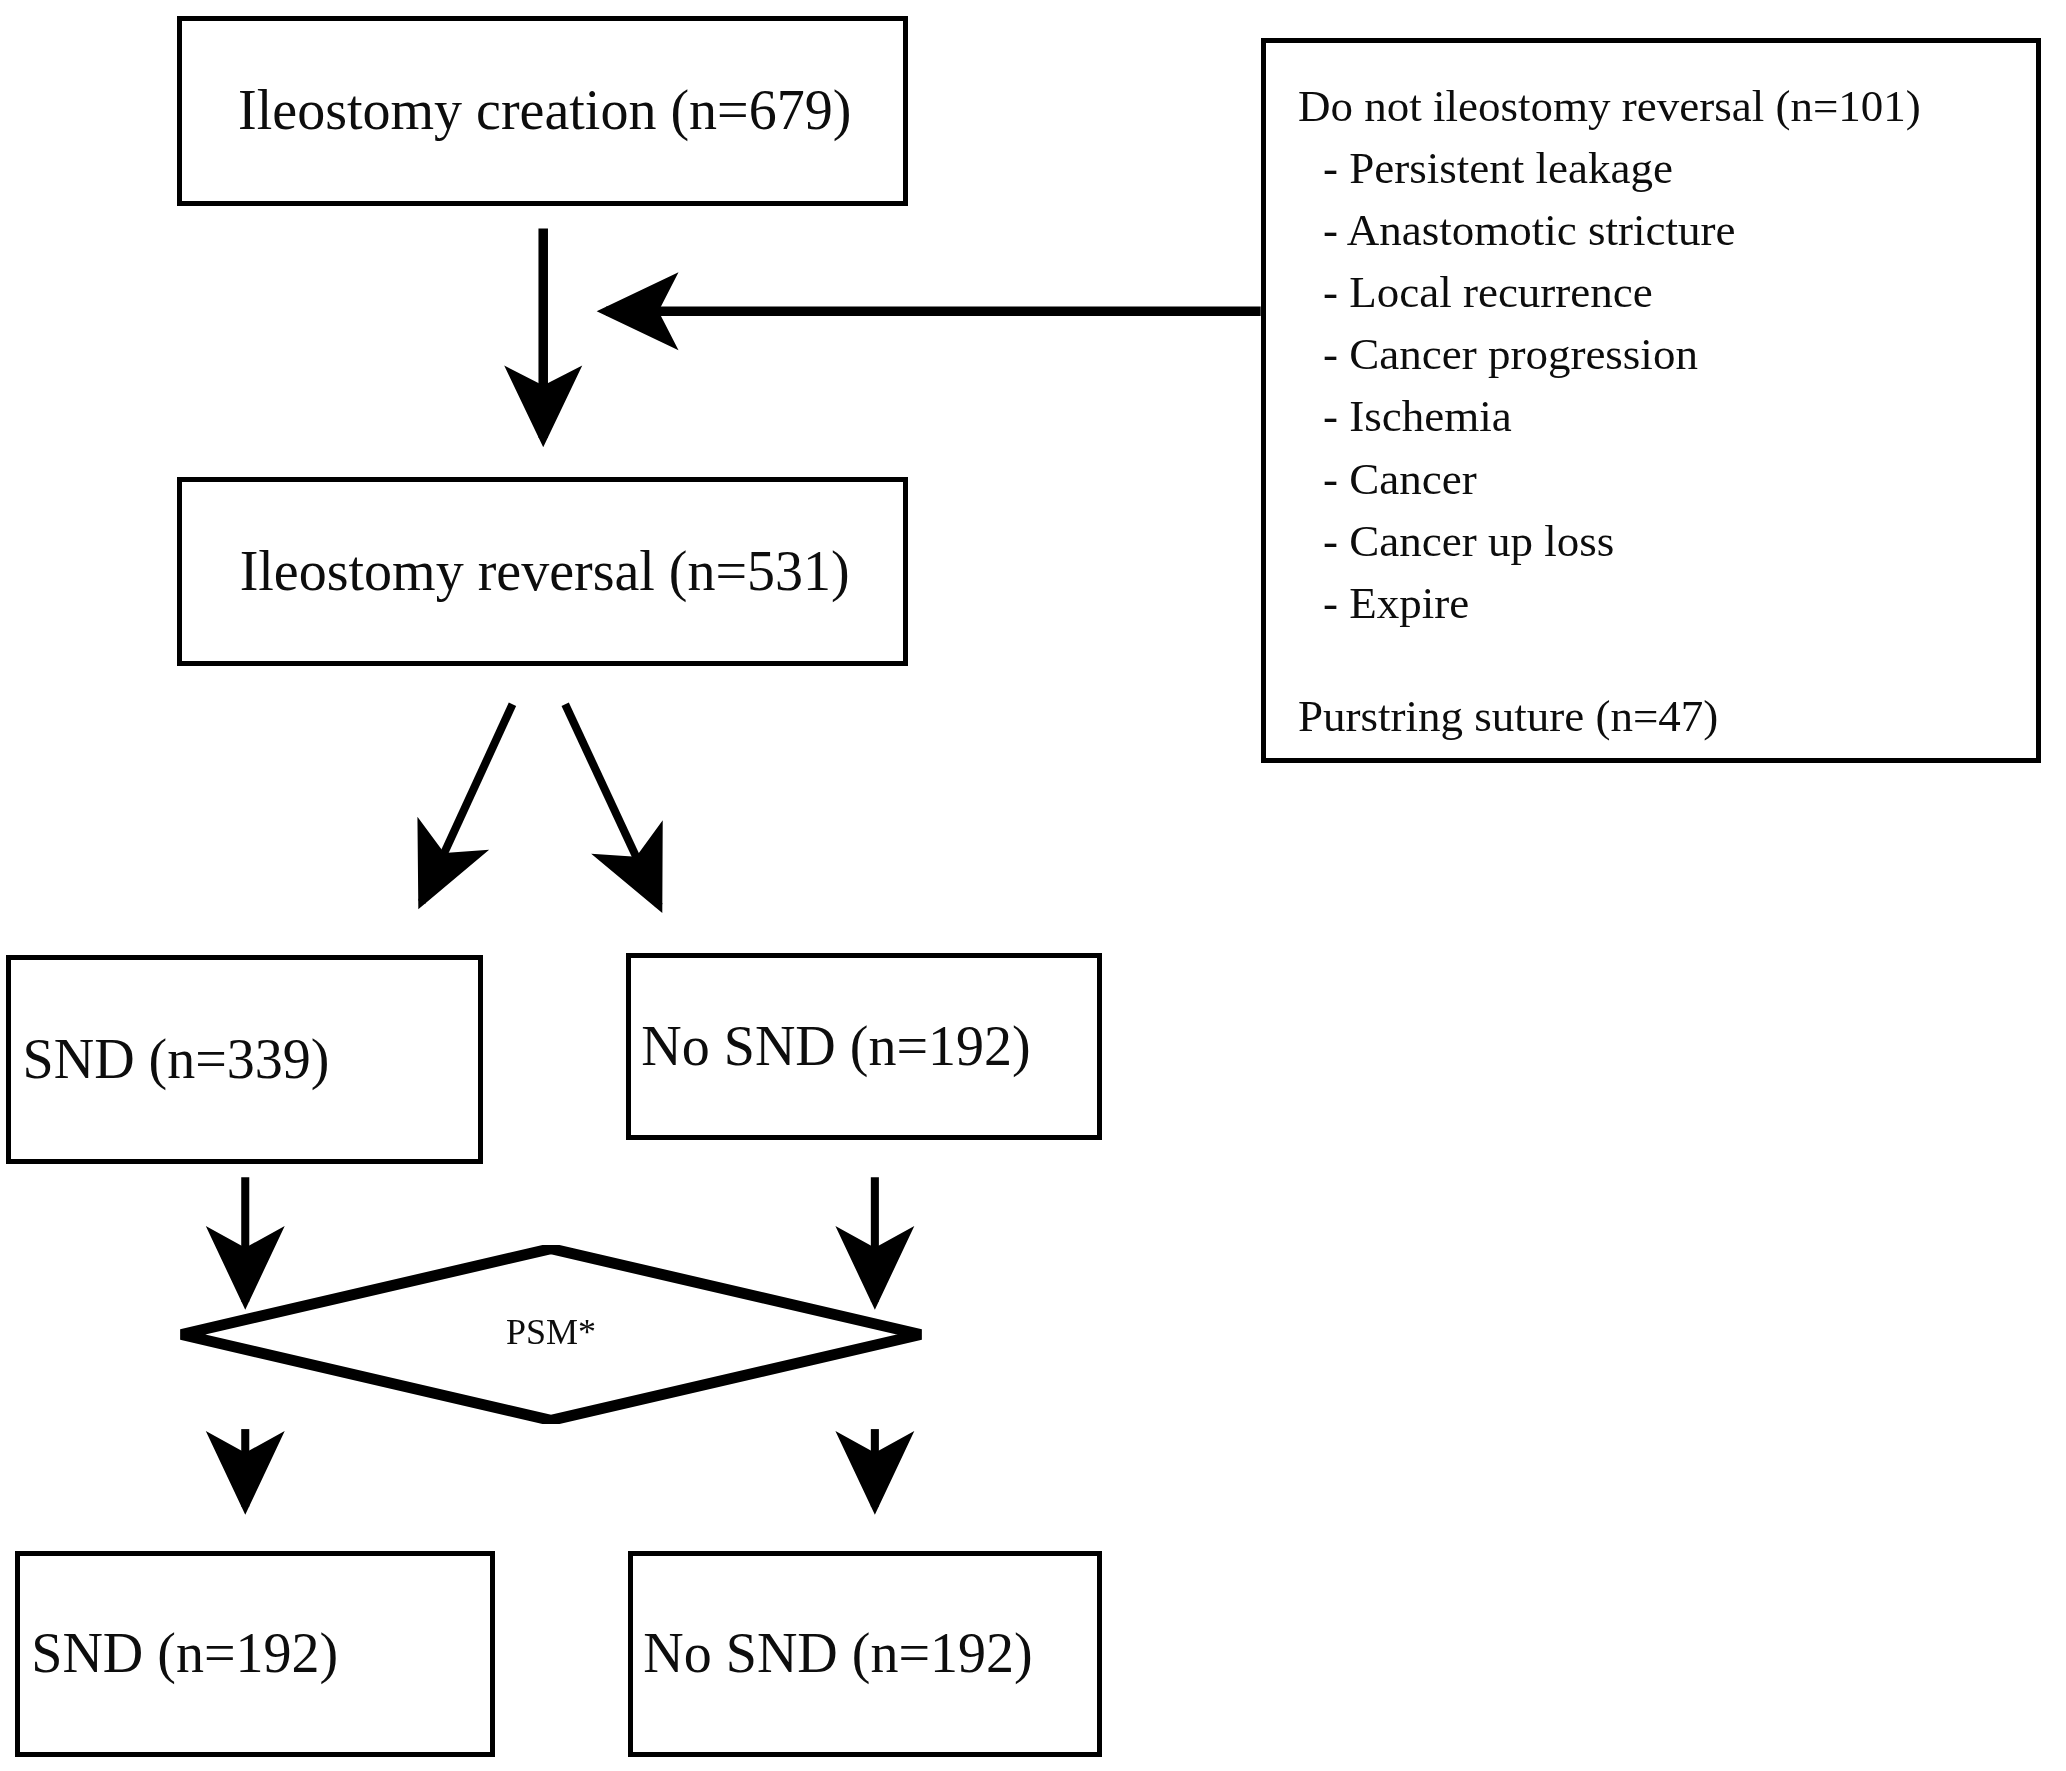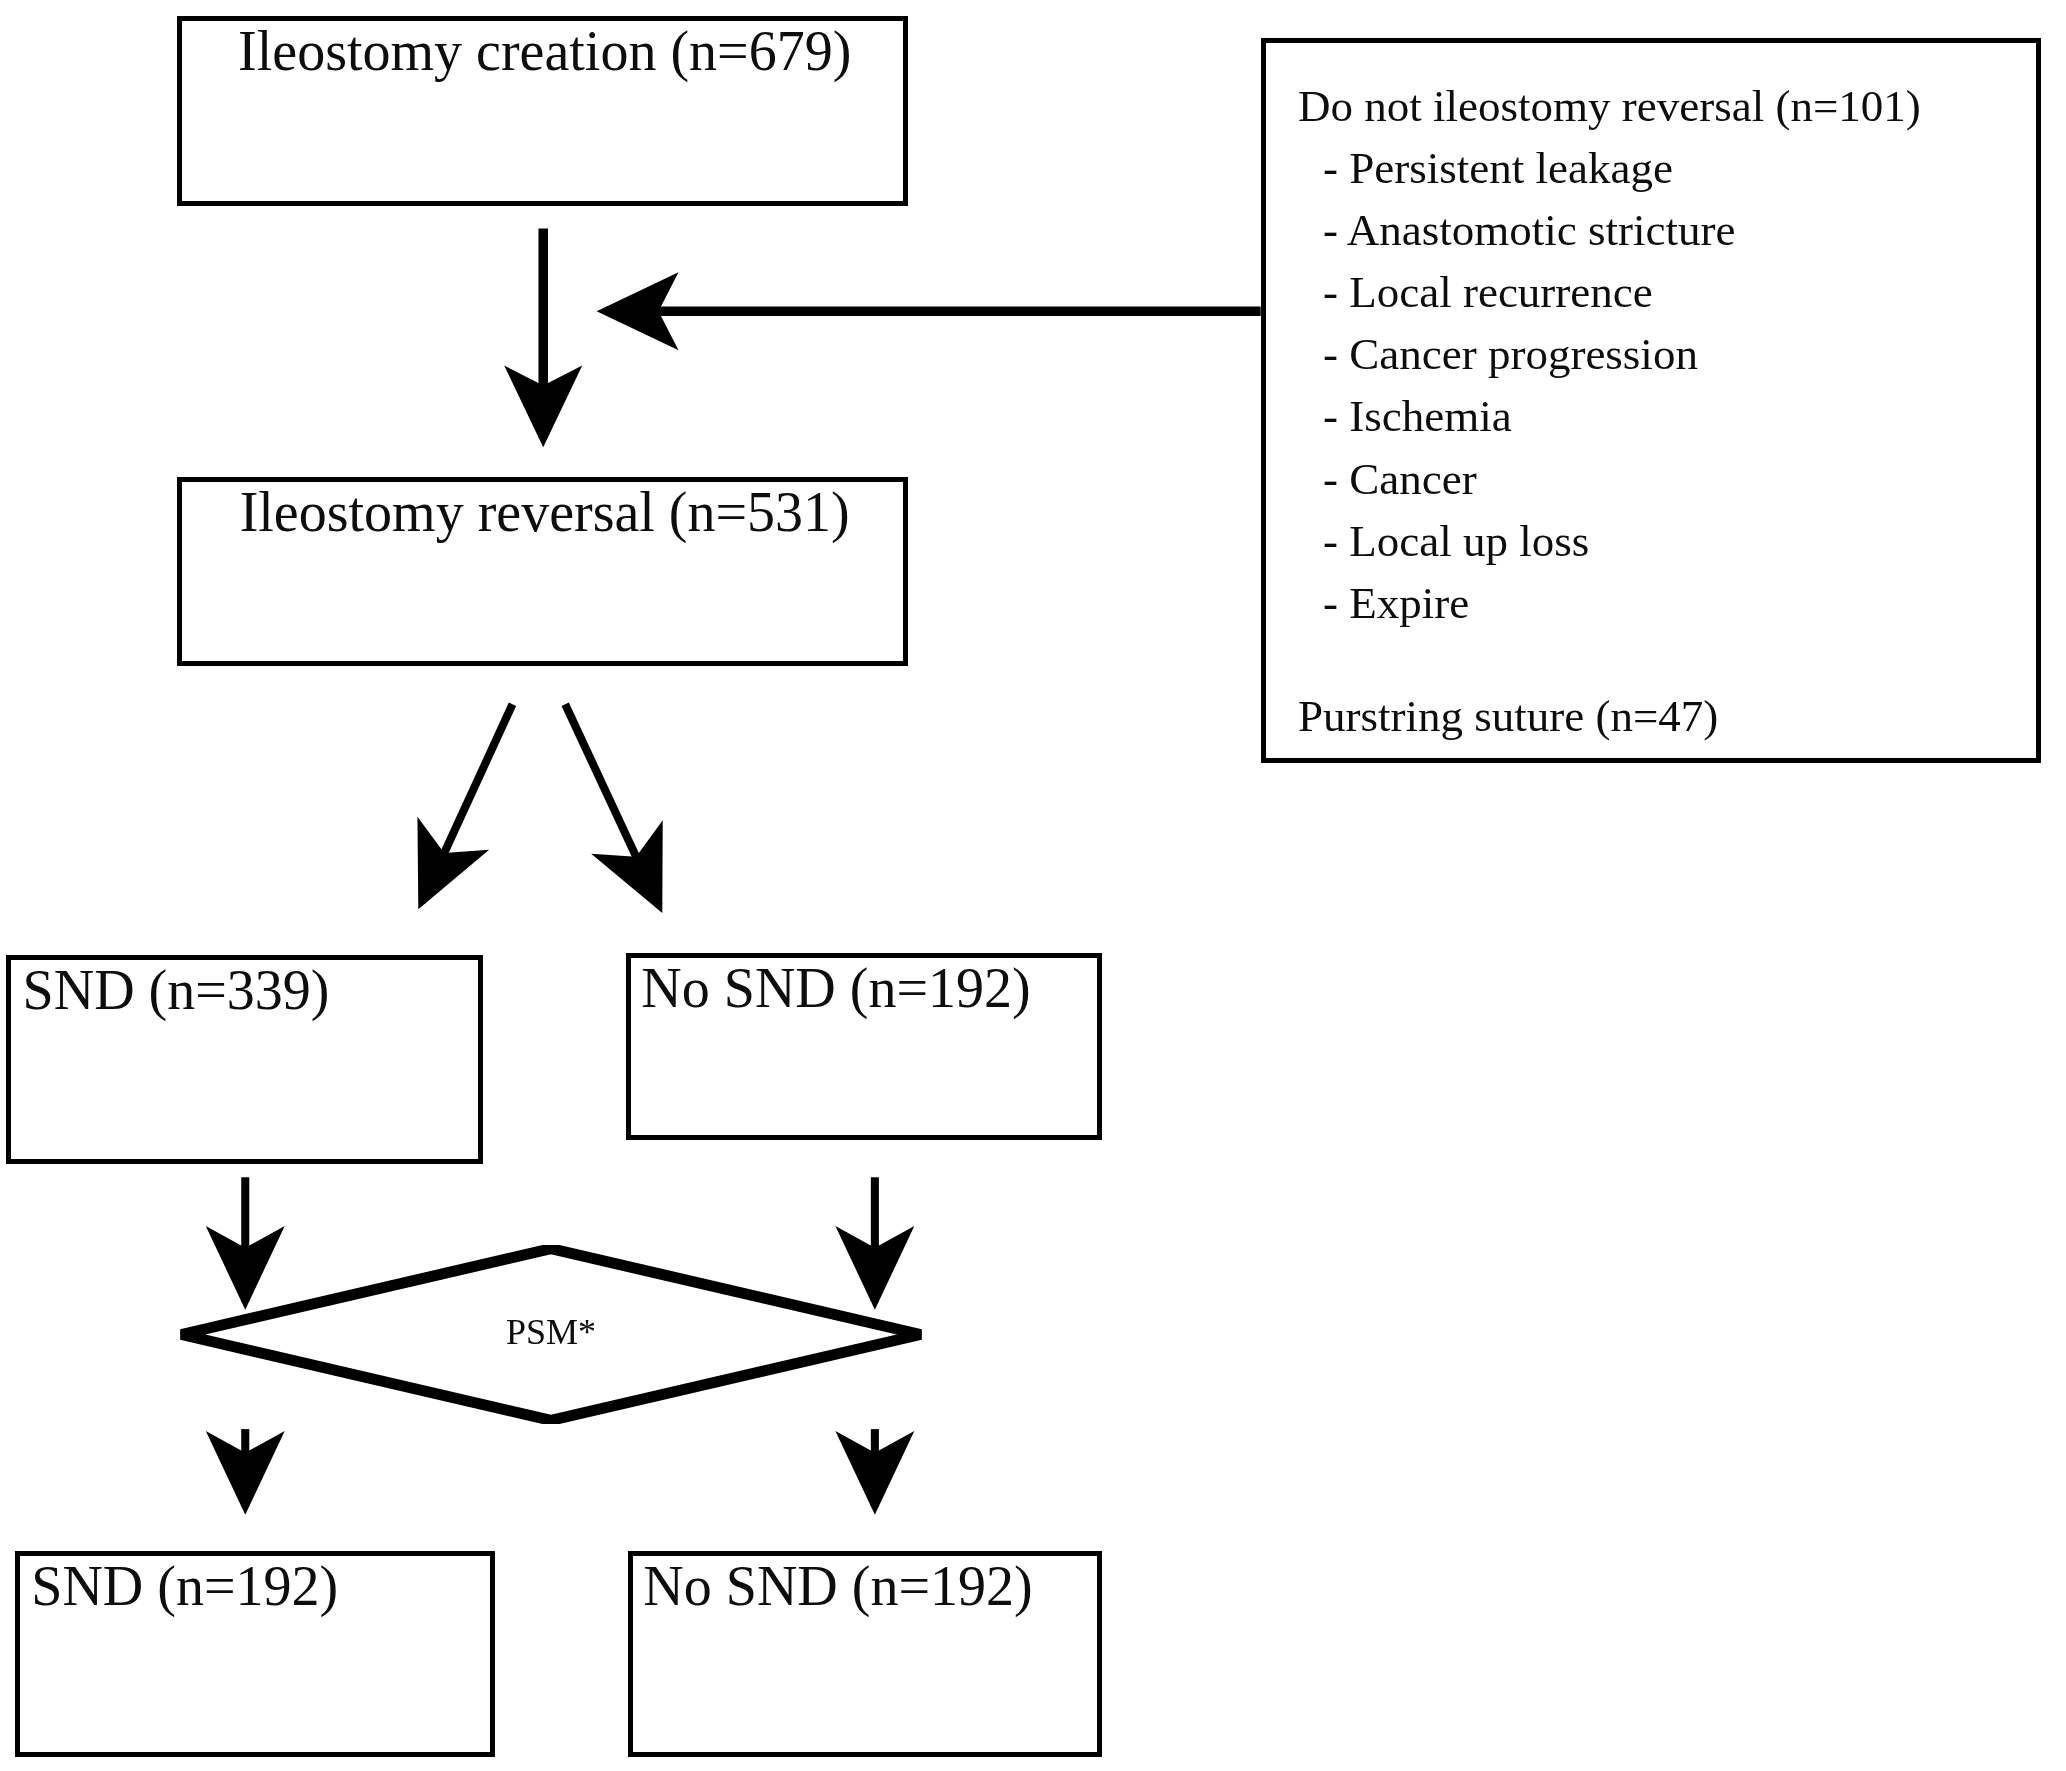--- a/index.html
+++ b/index.html
@@ -16,21 +16,21 @@
     height: 1771px;
     background: #ffffff;
     overflow: hidden;
   }
   .node-box {
     position: absolute;
     box-sizing: border-box;
     border: 5.9px solid #000000;
     background: #ffffff;
     display: flex;
-    align-items: flex-start;
+    align-items: center;
   }
   .node-box .node-label {
     display: block;
     width: 100%;
     color: #0d0d0d;
     line-height: 1.1;
     white-space: nowrap;
   }
   
   #node-ileostomy-creation {
@@ -173,21 +173,21 @@
 
   <div class="node-box" id="node-exclusions">
     <div class="excl-inner">
       <div class="excl-line">Do not ileostomy reversal (n=101)</div>
       <div class="excl-line indent">- Persistent leakage</div>
       <div class="excl-line indent">- Anastomotic stricture</div>
       <div class="excl-line indent">- Local recurrence</div>
       <div class="excl-line indent">- Cancer progression</div>
       <div class="excl-line indent">- Ischemia</div>
       <div class="excl-line indent">- Cancer</div>
-      <div class="excl-line indent">- Local up loss</div>
+      <div class="excl-line indent">- Cancer up loss</div>
       <div class="excl-line indent">- Expire</div>
       <div class="excl-gap"></div>
       <div class="excl-line">Purstring suture (n=47)</div>
     </div>
   </div>
 
   <div class="node-box" id="node-ileostomy-reversal">
     <span class="node-label">Ileostomy reversal (n=531)</span>
   </div>
 

